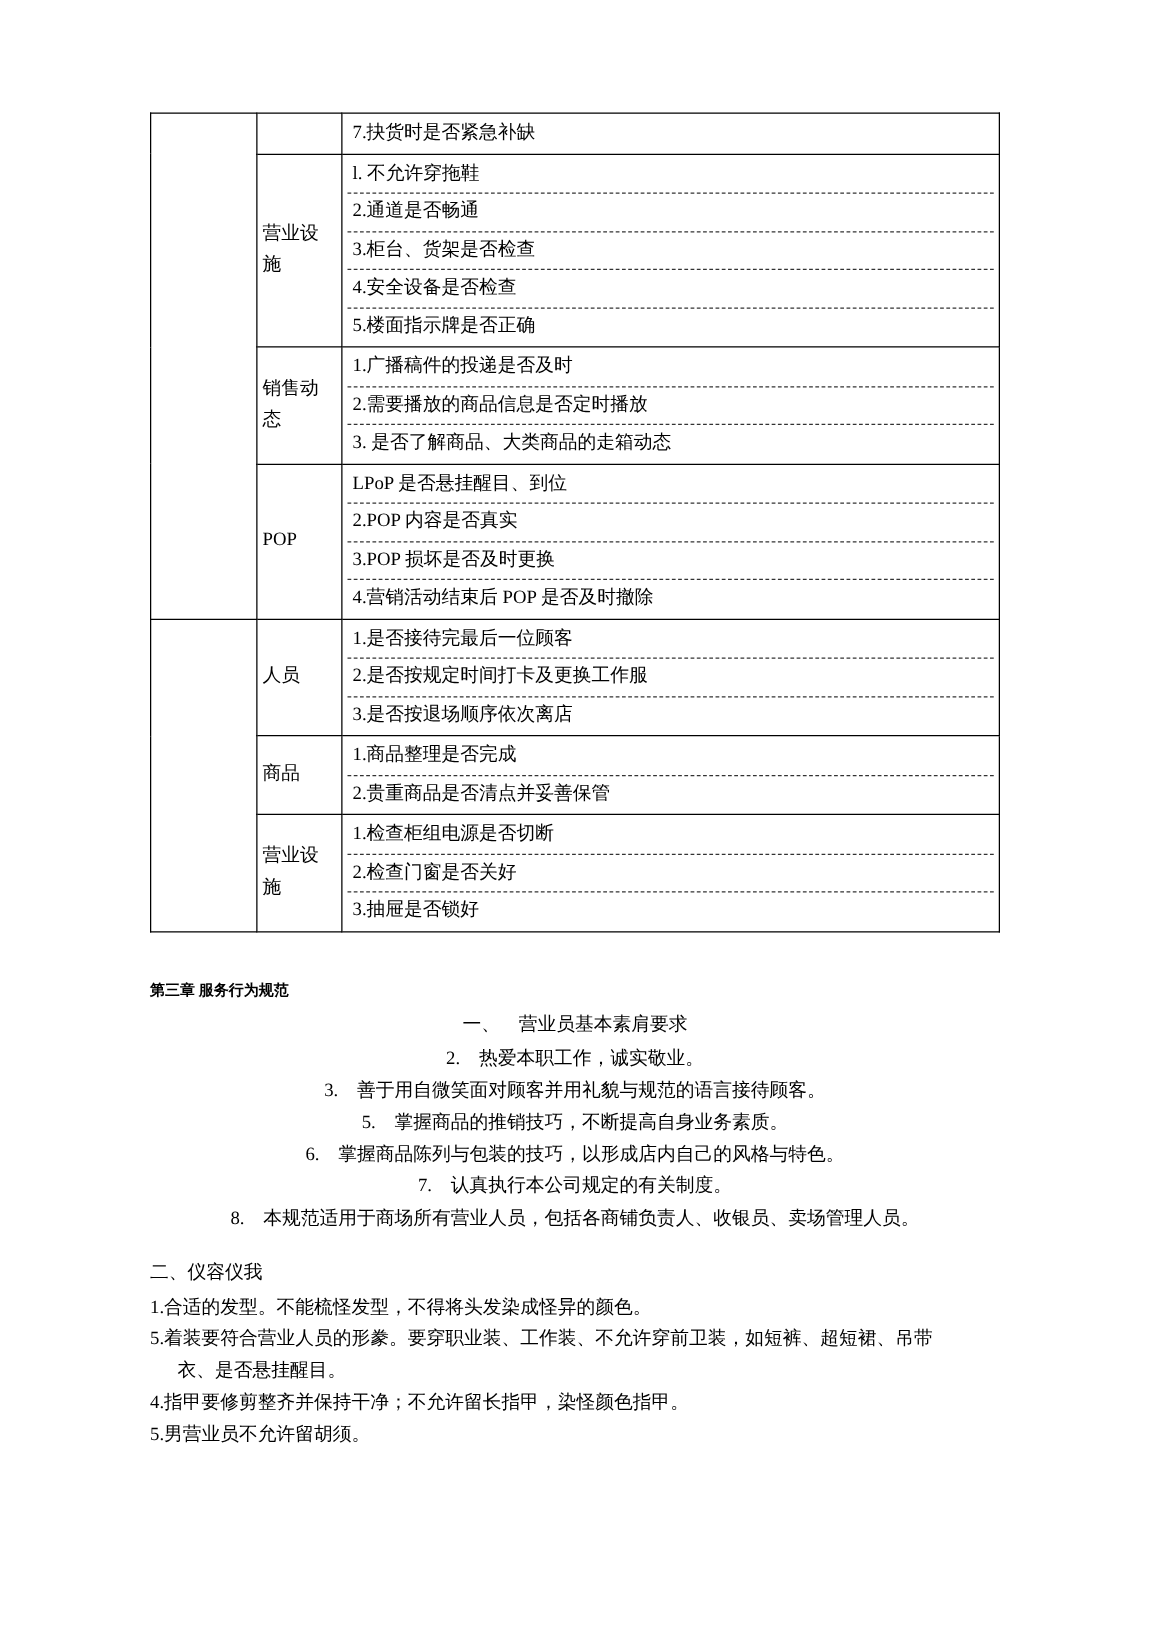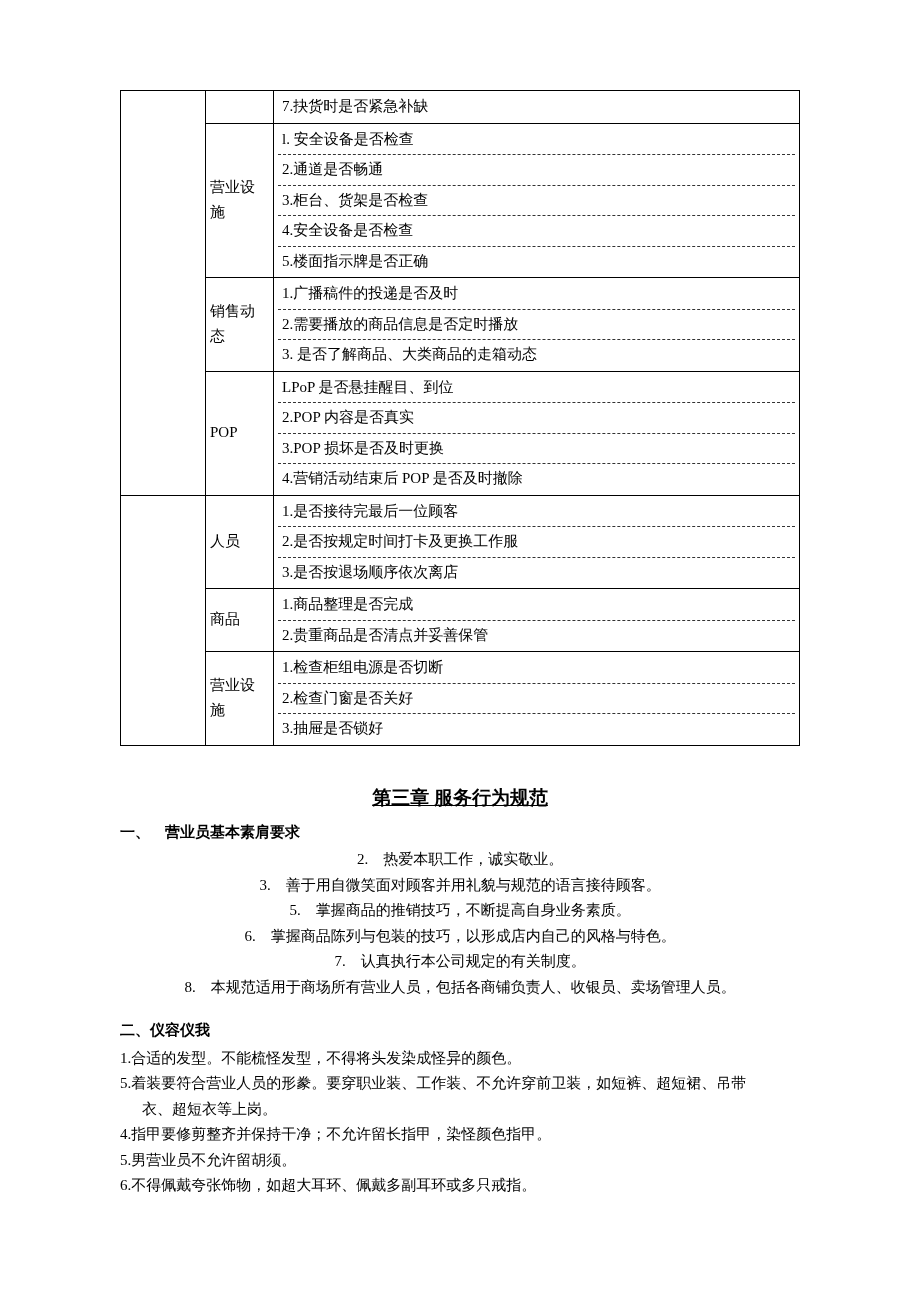--- a/index.html
+++ b/index.html
@@ -24,35 +24,35 @@
     vertical-align: middle;
     font-size: 15px;
   }
   .col-a { width: 85px; }
   .col-b { width: 68px; text-align: center; }
   .col-c { }
   .inner-table { width: 100%; border-collapse: collapse; }
   .inner-table td { border: none; border-bottom: 1px dashed #333; padding: 2px 4px; }
   .inner-table tr:last-child td { border-bottom: none; }
   .chapter-title {
+    text-align: left;
+    font-weight: bold;
+    font-size: 12px;
+    margin: 36px 0 6px 0;
+  }
+  .sec-title {
+    font-weight: normal;
+    margin: 6px 0 2px 0;
     text-align: center;
-    font-weight: bold;
-    font-size: 19px;
-    margin: 36px 0 6px 0;
-    text-decoration: underline;
-  }
-  .sec-title {
-    font-weight: bold;
-    margin: 6px 0 2px 0;
   }
   .list-block { margin: 0; }
   .list-block div { margin: 0; }
   .ind2 { padding-left: 56px; text-indent: -56px; text-align: center; }
   .cont { padding-left: 22px; text-indent: 0; }
-  .sec2-title { font-weight: bold; margin: 18px 0 2px 0; }
+  .sec2-title { font-weight: normal; margin: 18px 0 2px 0; }
 </style>
 </head>
 <body>
 
 <table>
   <colgroup>
     <col class="col-a">
       <col class="col-b">
       <col class="col-c">
   </colgroup>
@@ -70,21 +70,21 @@
             </tbody>
           </table>
     </td>
   </tr>
   <tr>
     <td>营业设施</td>
     <td>
       <table class="inner-table">
         <tbody>
               <tr>
-                <td>l. 安全设备是否检查</td>
+                <td>l. 不允许穿拖鞋</td>
               </tr>
         <tr>
                 <td>2.通道是否畅通</td>
               </tr>
         <tr>
                 <td>3.柜台、货架是否检查</td>
               </tr>
         <tr>
                 <td>4.安全设备是否检查</td>
               </tr>
@@ -199,17 +199,16 @@
   <div class="ind2">5.　掌握商品的推销技巧，不断提高自身业务素质。</div>
   <div class="ind2">6.　掌握商品陈列与包装的技巧，以形成店内自己的风格与特色。</div>
   <div class="ind2">7.　认真执行本公司规定的有关制度。</div>
   <div class="ind2">8.　本规范适用于商场所有营业人员，包括各商铺负责人、收银员、卖场管理人员。</div>
 </div>
 
 <div class="sec2-title">二、仪容仪我</div>
 <div class="list-block">
   <div>1.合适的发型。不能梳怪发型，不得将头发染成怪异的颜色。</div>
   <div>5.着装要符合营业人员的形豢。要穿职业装、工作装、不允许穿前卫装，如短裤、超短裙、吊带</div>
-  <div class="cont">衣、超短衣等上岗。</div>
+  <div class="cont">衣、是否悬挂醒目。</div>
   <div>4.指甲要修剪整齐并保持干净；不允许留长指甲，染怪颜色指甲。</div>
   <div>5.男营业员不允许留胡须。</div>
-  <div>6.不得佩戴夸张饰物，如超大耳环、佩戴多副耳环或多只戒指。</div>
 </div>
 
 </body></html>

